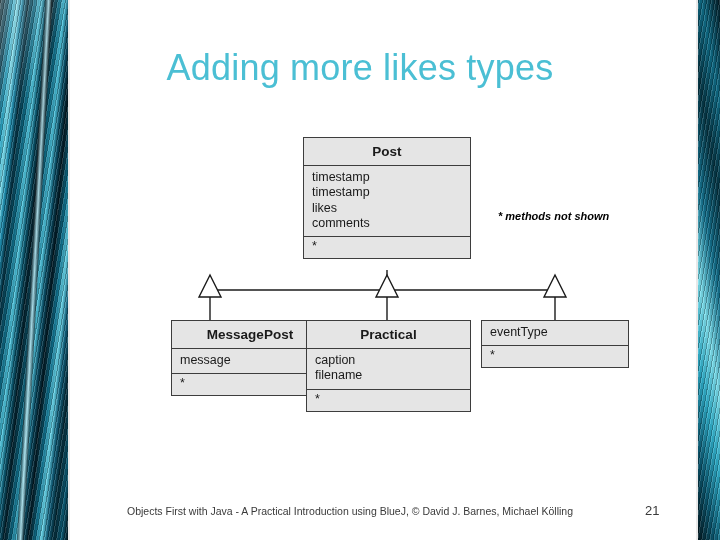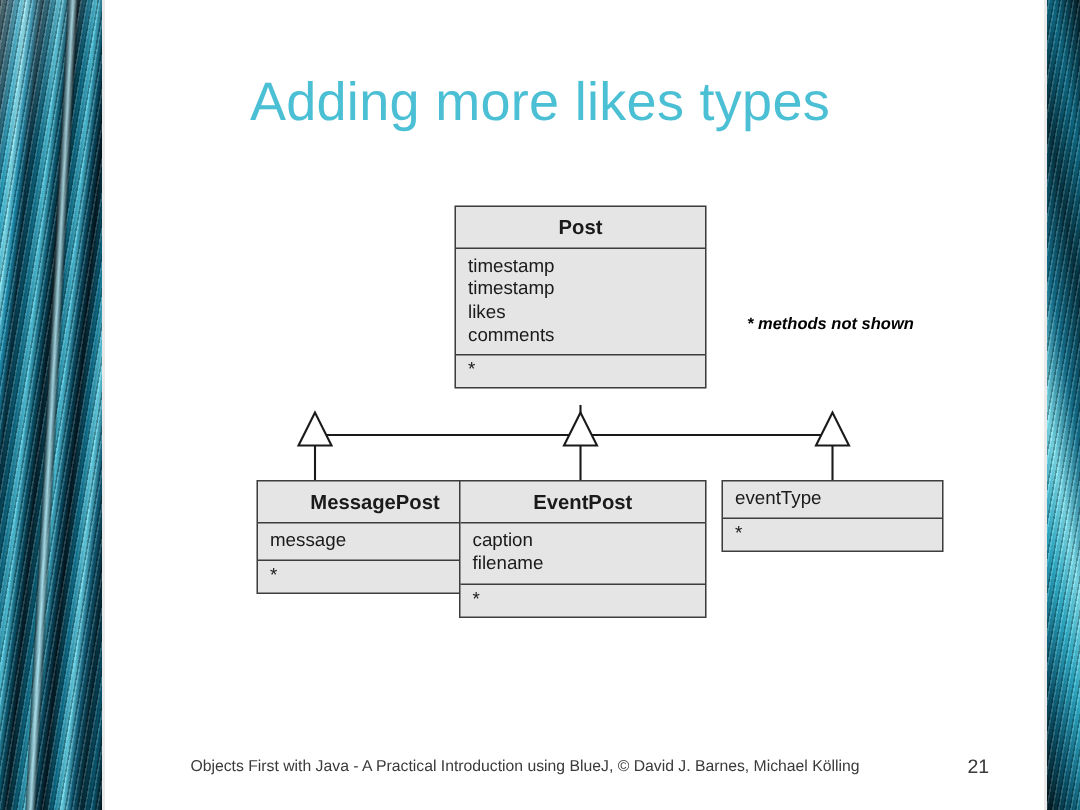--- a/index.html
+++ b/index.html
@@ -229,21 +229,21 @@
 
     <div class="uml" id="box-message">
       <div class="uml-title">MessagePost</div>
       <div class="uml-attrs">
         <div>message</div>
       </div>
       <div class="uml-methods">*</div>
     </div>
 
     <div class="uml" id="box-photo">
-      <div class="uml-title">EventPost</div>
+      <div class="uml-title">Practical</div>
       <div class="uml-attrs">
         <div>caption</div>
         <div>filename</div>
       </div>
       <div class="uml-methods">*</div>
     </div>
 
     <div class="uml" id="box-event">
       <div class="uml-attrs">
         <div>eventType</div>

